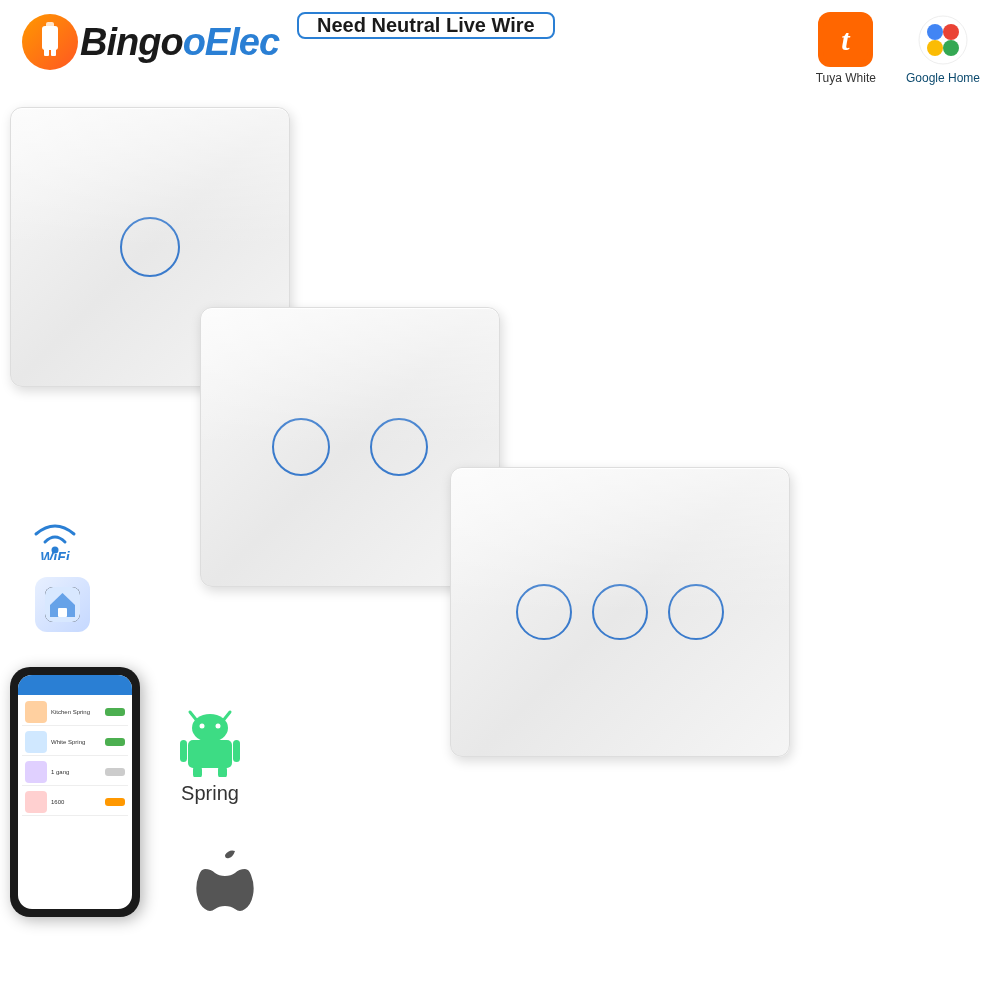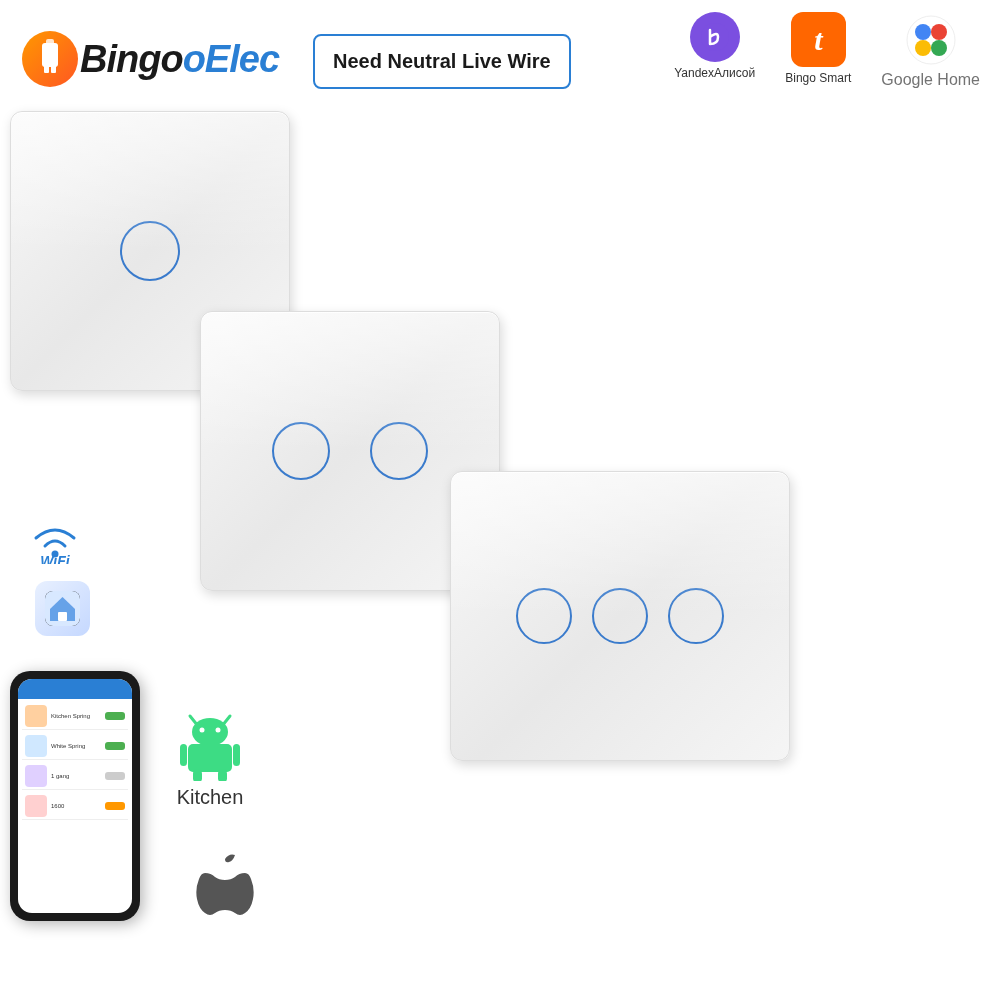--- a/index.html
+++ b/index.html
@@ -8,44 +8,44 @@
       height: 1000px;
       background: white;
       font-family: Arial, sans-serif;
       overflow: hidden;
       position: relative;
     }
 
     
     .header {
       display: flex;
-      align-items: flex-end;
+      align-items: flex-start;
       padding: 12px 20px;
-      gap: 24px;
+      gap: 8px;
       position: relative;
     }
 
     .logo-area {
       display: flex;
       align-items: center;
     }
 
     .logo-text {
       font-size: 38px;
       font-weight: bold;
       color: #1a1a1a;
       font-style: italic;
       letter-spacing: -1px;
     }
 
     .neutral-badge {
       background: white;
       border: 2px solid #2a7fd4;
       border-radius: 8px;
-      padding: 14px 18px;
+      padding: 0 18px;
       font-size: 20px;
       font-weight: bold;
       color: #1a1a1a;
       margin-left: 10px;
     }
 
     
     .smart-icons {
       display: flex;
       gap: 30px;
@@ -366,52 +366,43 @@
       <span style="color:#1a1a1a">Bingo</span><span style="color:#2a7fd4">oElec</span>
     </div>
   </div>
 
   <div class="neutral-badge">
     <span>Need Neutral Live Wire</span>
   </div>
 
   <div class="smart-icons">
 
-    <div class="smart-icon-item">
-      <div class="yandex-icon">
-        <svg width="30" height="30" viewBox="0 0 30 30">
-          <circle cx="15" cy="15" r="14" fill="#7B4FE0"></circle>
-          <path d="M10 8 L10 22 M10 15 Q18 9 18 15 Q18 22 10 22" stroke="white" stroke-width="2.5" fill="none" stroke-linecap="round"></path>
-        </svg>
-      </div>
-      <span style="font-size:12px;color:#333;">YandexАлисой</span>
-    </div>
 
 
     <div class="smart-icon-item">
       <div class="tuya-icon">
         <svg width="45" height="45" viewBox="0 0 45 45">
           <rect width="45" height="45" rx="10" fill="#FF6600"></rect>
           <text x="22.5" y="33" text-anchor="middle" fill="white" font-size="30" font-family="serif" font-style="italic">t</text>
         </svg>
       </div>
-      <span style="font-size:12px;color:#333;">Bingo Smart</span>
+      <span style="font-size:12px;color:#333;">Tuya White</span>
     </div>
 
     <div class="smart-icon-item">
       <div class="google-home-icon">
         <svg width="50" height="50" viewBox="0 0 50 50">
           <circle cx="25" cy="25" r="24" fill="white" stroke="#eee" stroke-width="1"></circle>
           <circle cx="17" cy="17" r="8" fill="#4285F4"></circle>
           <circle cx="33" cy="17" r="8" fill="#EA4335"></circle>
           <circle cx="17" cy="33" r="8" fill="#FBBC05"></circle>
           <circle cx="33" cy="33" r="8" fill="#34A853"></circle>
         </svg>
       </div>
-      <span style="font-size:16px;color:#737373;">Google Home</span>
+      <span style="font-size:12px;color:#0c4a6e;">Google Home</span>
     </div>
   </div>
 </div>
 
 <div class="main-content">
 
   <div class="switch-panel switch-1gang">
     <div class="glass-sheen"></div>
     <div class="switch-button"></div>
   </div>
@@ -500,21 +491,21 @@
           <rect x="8" y="38" width="44" height="28" rx="5" fill="#3DDC84"></rect>
 
           <rect x="0" y="38" width="7" height="22" rx="3.5" fill="#3DDC84"></rect>
           <rect x="53" y="38" width="7" height="22" rx="3.5" fill="#3DDC84"></rect>
 
           <rect x="13" y="63" width="9" height="14" rx="4.5" fill="#3DDC84"></rect>
           <rect x="38" y="63" width="9" height="14" rx="4.5" fill="#3DDC84"></rect>
         </g>
       </svg>
     </div>
-    <span class="android-text">Kitchen</span>
+    <span class="android-text">Spring</span>
   </div>
 
   <div class="apple-section">
     <div class="apple-icon">
       <svg width="60" height="65" viewBox="0 0 60 65">
         <path d="M30 8 Q34 2 40 4 Q38 10 34 11 Q30 12 30 8Z" fill="#555"></path>
         <path d="M10 22 Q6 22 4 28 Q0 38 2 48 Q4 58 10 62 Q15 66 20 62 Q24 59 30 59 Q36 59 40 62 Q45 66 50 62 Q56 58 58 48 Q60 38 56 28 Q54 22 50 22 Q44 22 40 26 Q36 29 30 29 Q24 29 20 26 Q16 22 10 22Z" fill="#555"></path>
       </svg>
     </div>
   </div>

